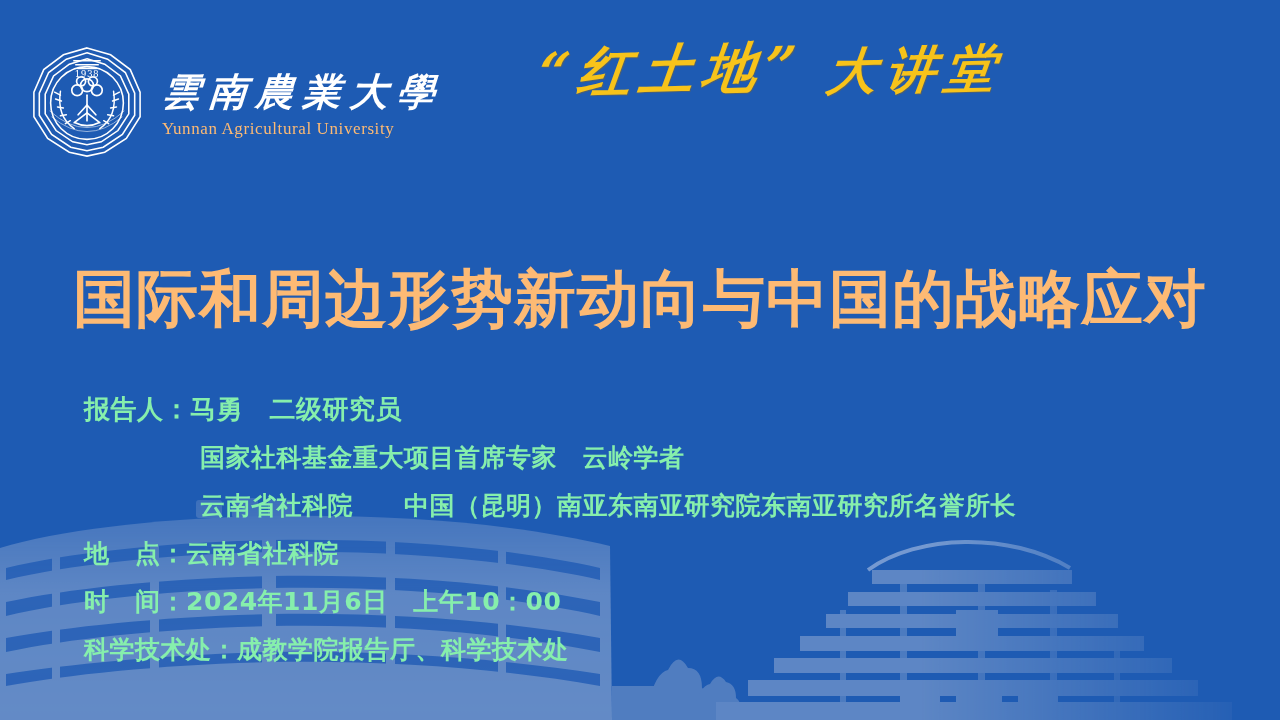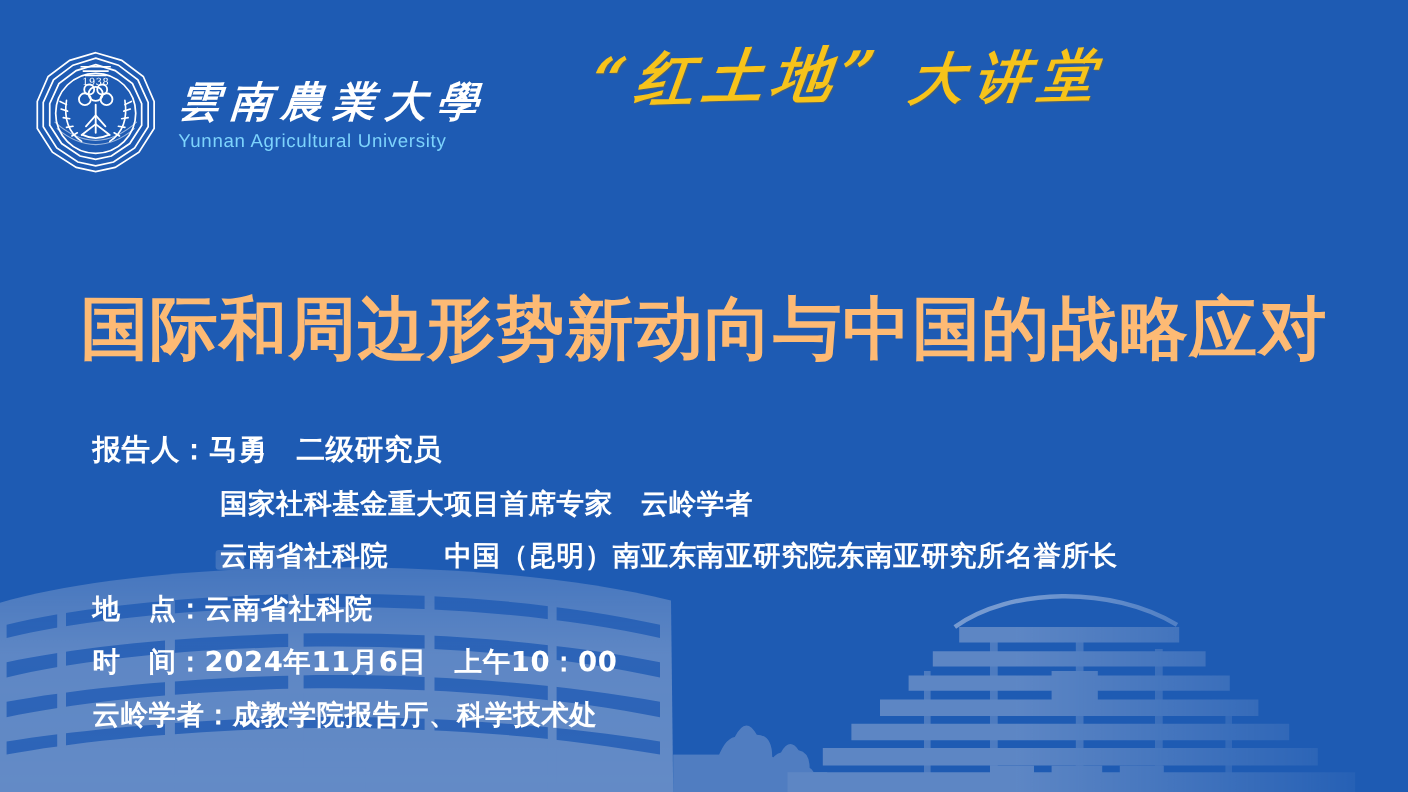--- a/index.html
+++ b/index.html
@@ -43,22 +43,22 @@
     font-family:"DejaVu Serif","Liberation Serif",serif;
     font-size:38px;
     font-weight:700;
     letter-spacing:9px;
     line-height:1.1;
     font-style:italic;
     transform:skewX(-4deg);
     white-space:nowrap;
   }
   .brand-en{
-    color:#7dd3fc;
-    font-family:Liberation Sans, sans-serif;
+    color:#fdba74;
+    font-family:Liberation Serif, serif;
     font-size:17px;
     letter-spacing:0.6px;
     margin-top:7px;
     white-space:nowrap;
   }
 
   .series-title{
     position:absolute;right:28px;top:34px;
     display:flex;align-items:center;
     color:#f7c31a;
@@ -89,21 +89,21 @@
     font-size:62px;
     font-weight:700;
     letter-spacing:1px;
     line-height:1.12;
     white-space:nowrap;
   }
 
   
   .details{
     position:absolute;left:84px;top:396px;width:1130px;
-    color:#ffffff;
+    color:#86efac;
     font-family:"DejaVu Sans","Liberation Sans",sans-serif;
     font-weight:700;
   }
   .d-row{
     font-size:25px;
     line-height:1.0;
     margin-bottom:23px;
     white-space:nowrap;
     letter-spacing:.5px;
   }
@@ -268,17 +268,17 @@
     <div class="d-row indent">
       <span>云南省社科院　　中国（昆明）南亚东南亚研究院东南亚研究所名誉所长</span>
     </div>
     <div class="d-row">
       <span class="label-sp">地　点：</span><span>云南省社科院</span>
     </div>
     <div class="d-row">
       <span class="label-sp">时　间：</span><span>2024年11月6日　上午10：00</span>
     </div>
     <div class="d-row">
-      <span class="label-sp">云岭学者：</span><span>成教学院报告厅、科学技术处</span>
+      <span class="label-sp">科学技术处：</span><span>成教学院报告厅、科学技术处</span>
     </div>
   </div>
 
 </div>
 
 </body></html>

